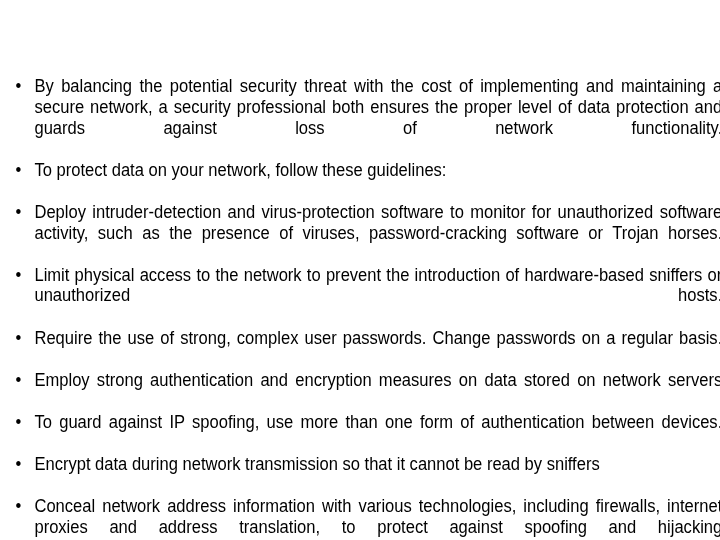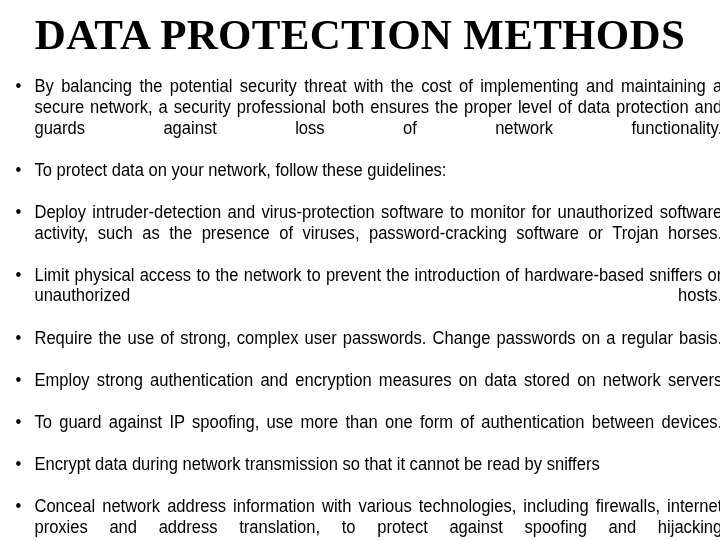--- a/index.html
+++ b/index.html
@@ -81,21 +81,20 @@
     content: "";
     display: inline-block;
     width: 100%;
   }
 </style>
 </head>
 <body>
 
 <div id="slide">
 
-  <div id="slide-title">DATA PROTECTION METHODS</div>
 
   <ul id="bullet-list">
 
     <li class="bullet-item">
       <span class="bullet-marker">•</span>
       <span class="bullet-text">By balancing the potential security threat with the cost of implementing and maintaining a secure network, a security professional both ensures the proper level of data protection and guards against loss of network functionality.</span>
     </li>
 
     <li class="bullet-item no-justify">
       <span class="bullet-marker">•</span>

